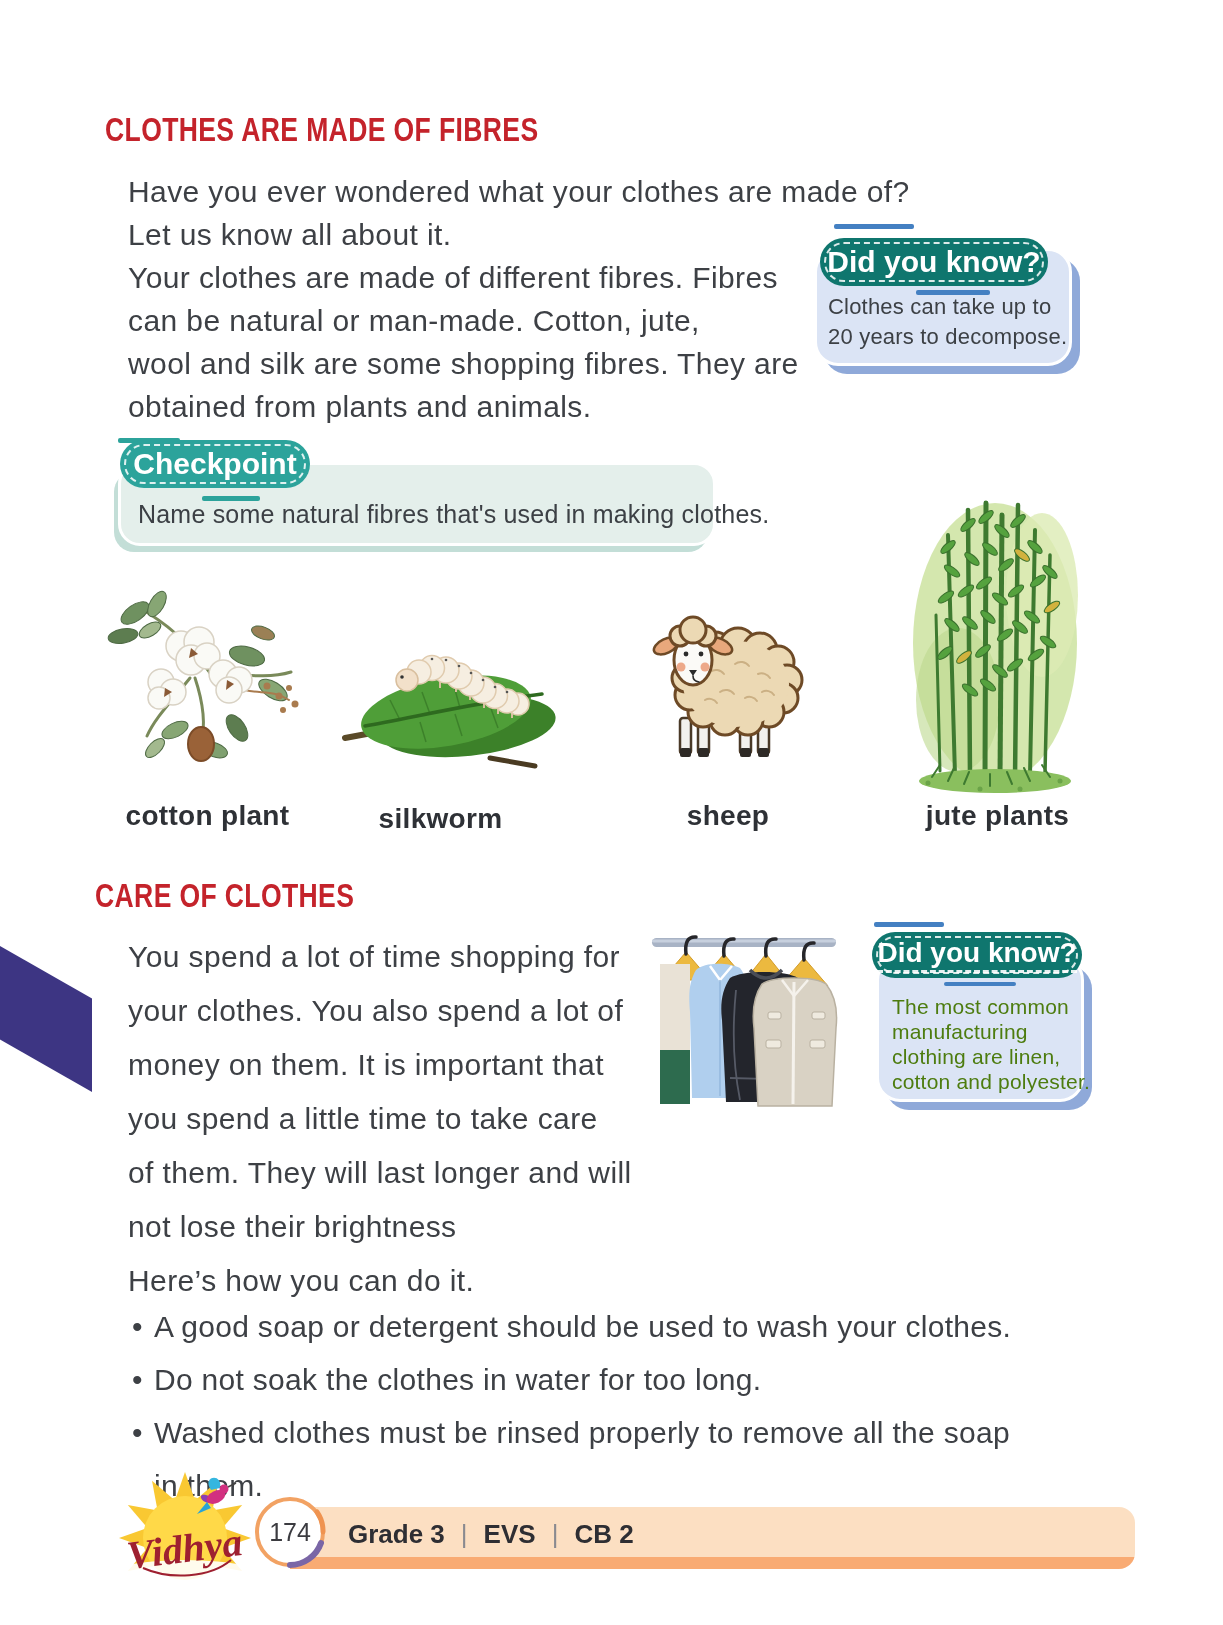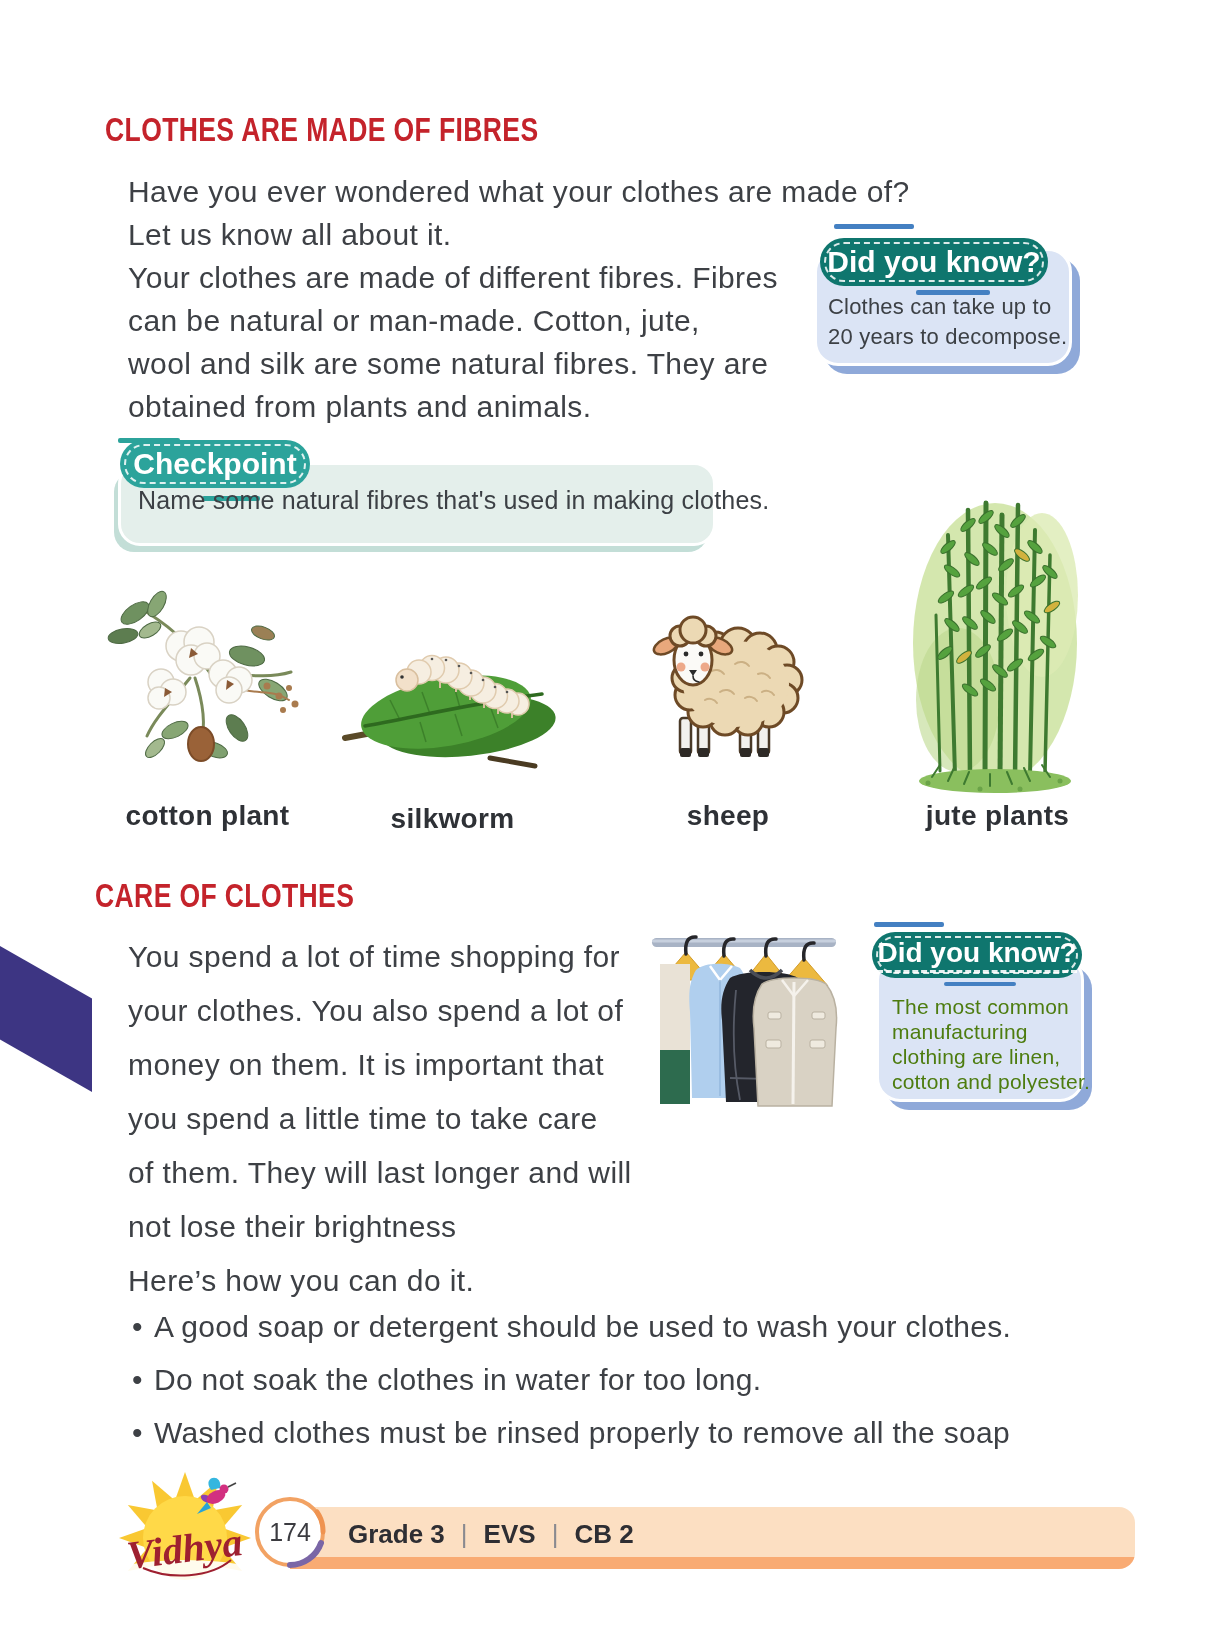--- a/index.html
+++ b/index.html
@@ -81,21 +81,21 @@
 
 <div class="page">
 
   <div class="h-red" style="left:105px;top:110px;">CLOTHES ARE MADE OF FIBRES</div>
 
   <div class="para para1" style="left:128px;top:170px;">
     <div class="bl">Have you ever wondered what your clothes are made of?</div>
     <div class="bl">Let us know all about it.</div>
     <div class="bl">Your clothes are made of different fibres. Fibres</div>
     <div class="bl">can be natural or man-made. Cotton, jute,</div>
-    <div class="bl">wool and silk are some natural fibres. They are</div>
+    <div class="bl">wool and silk are some shopping fibres. They are</div>
     <div class="bl">obtained from plants and animals.</div>
   </div>
 
   <div class="abs" style="left:812px;top:222px;width:280px;height:150px;">
     <div class="dash dash-blue" style="left:22px;top:2px;width:80px;"></div>
     <div class="soft-box dyk-body" style="left:2px;top:26px;width:252px;height:112px;"></div>
     <div class="pill pill-blue" style="left:8px;top:16px;width:228px;height:48px;font-size:30px;">
       <span>Did you know?</span>
     </div>
     <div class="dash dash-blue" style="left:104px;top:68px;width:74px;"></div>
@@ -105,21 +105,21 @@
     </div>
   </div>
 
   <div class="abs" style="left:112px;top:438px;width:640px;height:120px;">
     <div class="dash dash-teal" style="left:6px;top:0;width:62px;"></div>
     <div class="soft-box cp-body" style="left:6px;top:24px;width:592px;height:78px;"></div>
     <div class="pill pill-teal" style="left:8px;top:2px;width:190px;height:48px;font-size:30px;">
       <span>Checkpoint</span>
     </div>
     <div class="dash dash-teal" style="left:90px;top:58px;width:58px;"></div>
-    <div class="cp-question" style="left:26px;top:48px;text-align:right;">Name some natural fibres that's used in making clothes.</div>
+    <div class="cp-question" style="left:26px;top:62px;text-align:right;">Name some natural fibres that's used in making clothes.</div>
   </div>
 
   <svg class="abs" style="left:95px;top:578px;" width="225" height="205" viewBox="0 0 225 205">
     <g fill="none" stroke="#7a8a5a" stroke-width="3" stroke-linecap="round">
       <path d="M115,95 C90,60 70,45 45,30"></path>
       <path d="M115,95 C140,95 170,102 196,94"></path>
       <path d="M100,100 C110,130 110,150 106,165"></path>
       <path d="M95,100 C75,125 60,140 52,158"></path>
     </g>
     <g stroke="#4e6a44" stroke-width="1">
@@ -328,21 +328,21 @@
     </g>
     <g fill="#6aa348">
       <circle cx="28" cy="308" r="2.5"></circle>
         <circle cx="160" cy="306" r="2.5"></circle>
       <circle cx="80" cy="314" r="2.5"></circle>
         <circle cx="120" cy="314" r="2.5"></circle>
     </g>
   </svg>
 
   <div class="fig-caption" style="left:95px;top:800px;width:225px;">cotton plant</div>
-  <div class="fig-caption" style="left:340px;top:803px;width:225px;">silkworm</div>
+  <div class="fig-caption" style="left:328px;top:803px;width:225px;">silkworm</div>
   <div class="fig-caption" style="left:618px;top:800px;width:220px;">sheep</div>
   <div class="fig-caption" style="left:890px;top:800px;width:215px;">jute plants</div>
 
   <div class="h-red" style="left:95px;top:876px;">CARE OF CLOTHES</div>
 
   <div class="para para2" style="left:128px;top:930px;">
     <div class="bl">You spend a lot of time shopping for</div>
     <div class="bl">your clothes. You also spend a lot of</div>
     <div class="bl">money on them. It is important that</div>
     <div class="bl">you spend a little time to take care</div>
@@ -402,20 +402,21 @@
       <div>manufacturing</div>
       <div>clothing are linen,</div>
       <div>cotton and polyester.</div>
     </div>
   </div>
 
   <div class="bullets" style="left:128px;top:1300px;">
     <div class="bullet-row with-dot">A good soap or detergent should be used to wash your clothes.</div>
     <div class="bullet-row with-dot">Do not soak the clothes in water for too long.</div>
     <div class="bullet-row with-dot">Washed clothes must be rinsed properly to remove all the soap</div>
+    <div class="bullet-row">in them.</div>
   </div>
 
   <div class="purple-tab"></div>
 
   <div class="footer-bar"></div>
 
   <svg class="abs" style="left:85px;top:1468px;" width="195" height="118" viewBox="0 0 195 118">
     <g>
       <g fill="#f9c832">
         <g transform="translate(100,70)">

